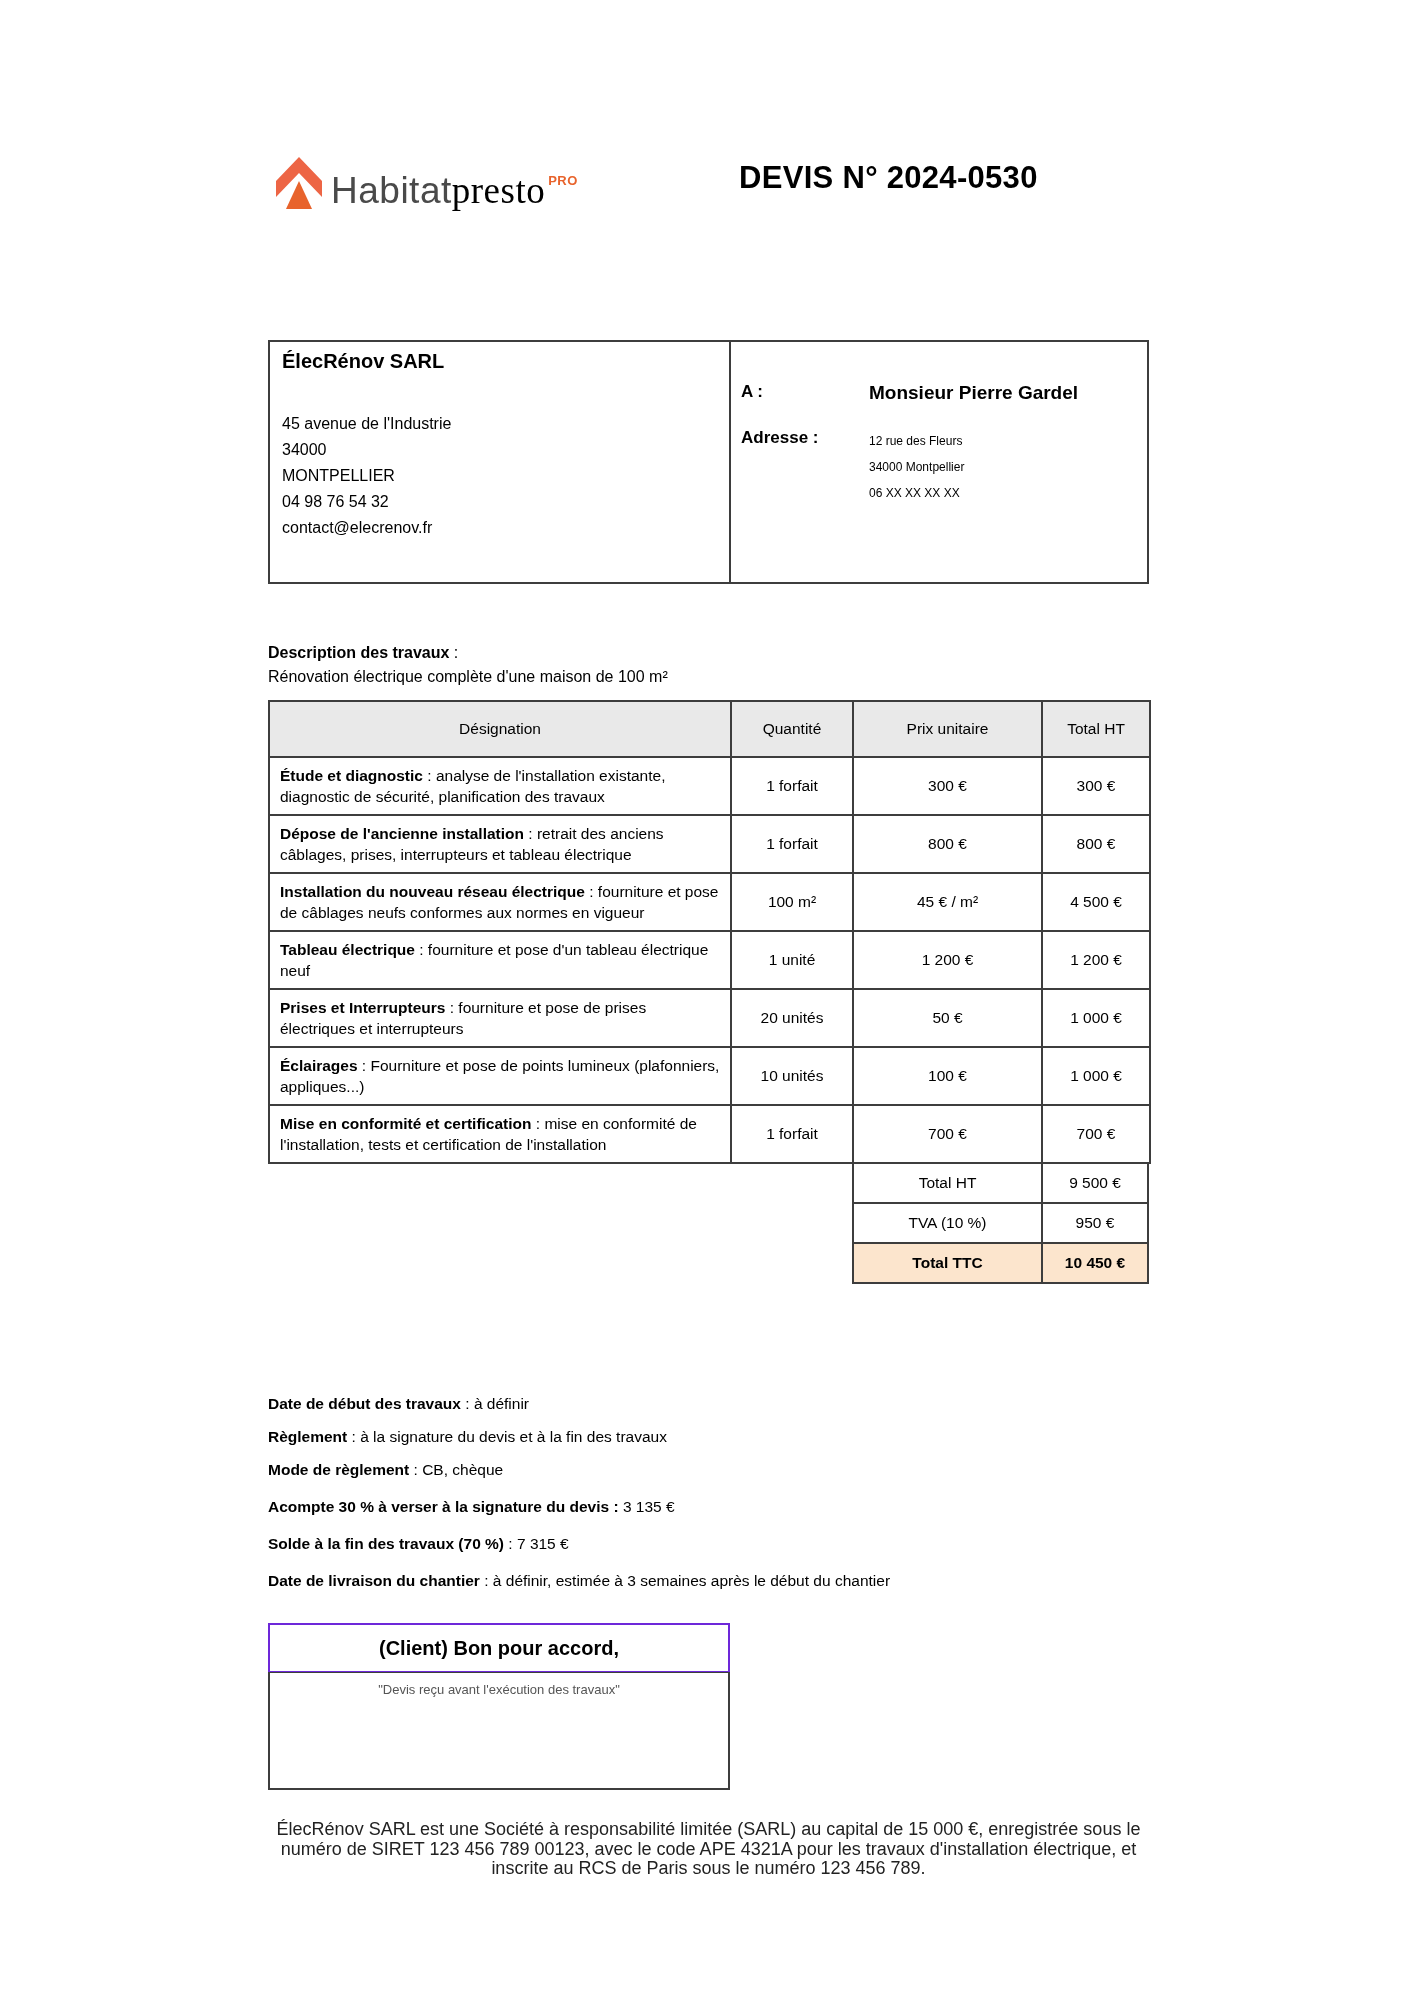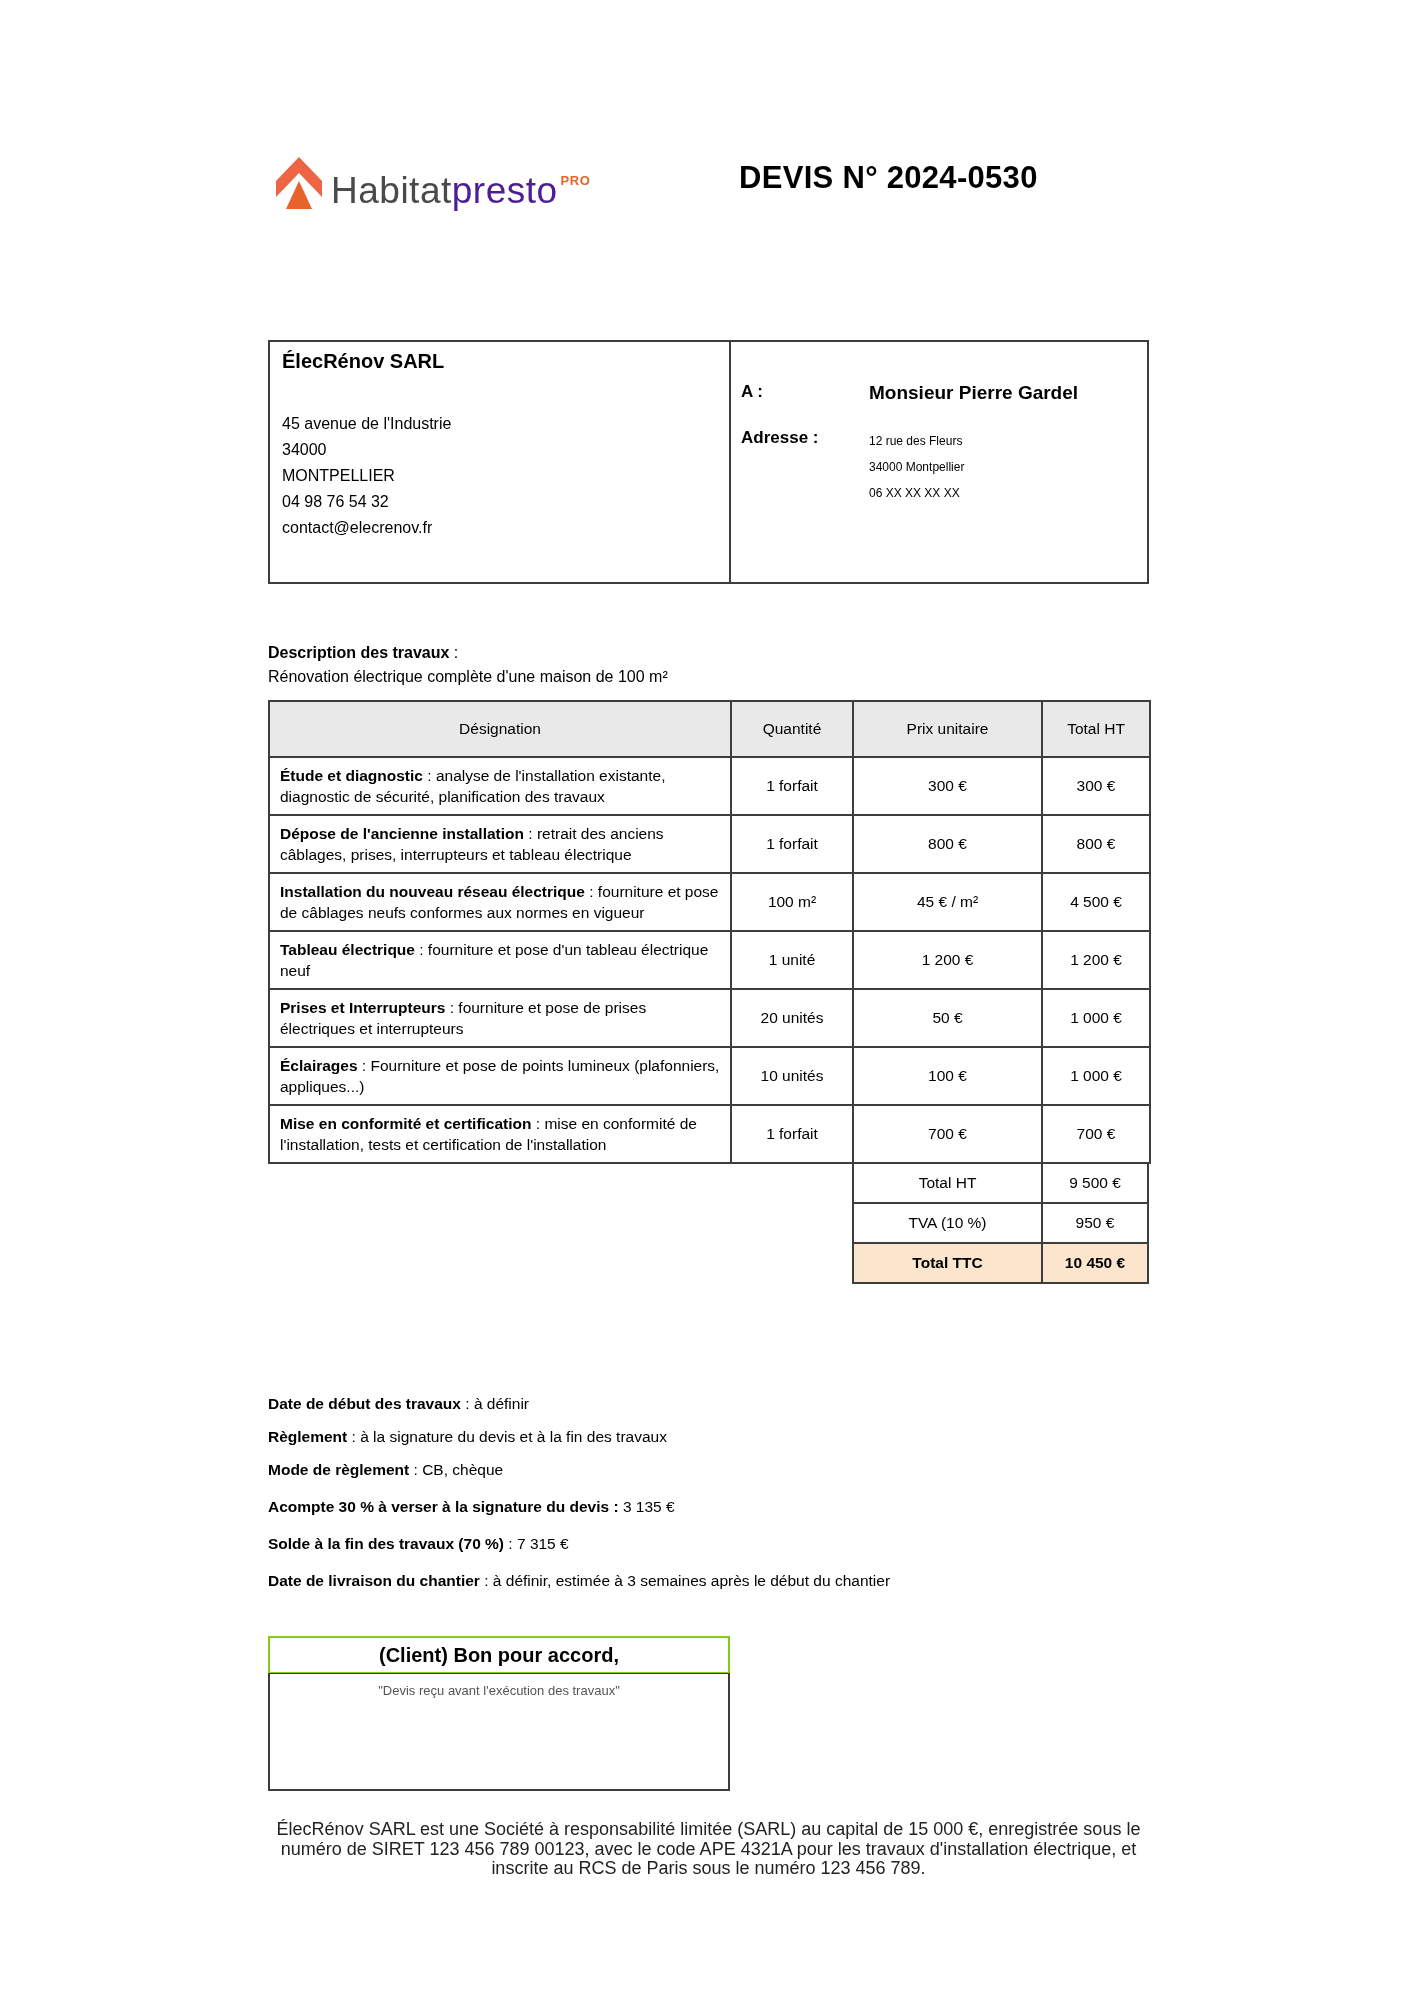--- a/index.html
+++ b/index.html
@@ -6,21 +6,21 @@
   html,body { background:#ffffff; }
   #page {
     position:relative; width:1413px; height:2000px; background:#ffffff;
     font-family:"Liberation Sans", sans-serif; color:#000; overflow:hidden;
   }
   
   .logo { position:absolute; left:276px; top:155px; display:flex; align-items:flex-start; }
   .logo-icon { width:46px; height:52px; margin-right:9px; margin-top:2px; }
   .logo-text { font-size:37px; letter-spacing:0.5px; line-height:52px; font-weight:400; }
   .logo-habitat { color:#4a4a4a; }
-  .logo-presto { color:#4c1d95; }
+  .logo-presto { color:#000000;font-family:Liberation Serif, serif; }
   .logo-pro { font-size:13px; font-weight:bold; color:#e8632c; vertical-align:18px; letter-spacing:0.5px; margin-left:3px; }
   .doc-title { position:absolute; left:739px; top:160px; font-size:31px; font-weight:bold; letter-spacing:0.3px; }
   .date-block { position:absolute; left:864px; top:260px; }
   .date-line { font-size:23px; font-weight:bold; }
   .date-line .date-value { margin-left:10px; }
   .validity-line { font-size:15.5px; font-weight:bold; margin-top:9px; margin-left:5px; }
 
   
   .info-row { position:absolute; left:268px; top:340px; width:881px; height:244px; display:flex; }
   .company-box { width:463px; border:2px solid #3d3d3d; padding:8px 12px; }
@@ -60,22 +60,22 @@
   .terms { position:absolute; left:268px; top:1394px; width:881px; font-size:15.5px; }
   .term-line { margin-bottom:13px; line-height:20px; }
   .term-line.wide { margin-top:17px; }
   .term-label { font-weight:bold; }
 
   
   .signatures { position:absolute; left:268px; top:1623px; width:881px; display:flex; justify-content:space-between; }
   .sig-box-client { width:462px; }
   .sig-box-company { width:297px; }
   .sig-head {
-    border:2px solid #84cc16; height:38px; display:flex; align-items:center; justify-content:center;
-    font-size:20px; font-weight:bold;margin-top:13px;
+    border:2px solid #6d28d9; height:50px; display:flex; align-items:center; justify-content:center;
+    font-size:20px; font-weight:bold;
   }
   .sig-body { border:2px solid #3d3d3d; border-top:1px solid #3d3d3d; margin-top:-1px; height:118px; padding-top:9px; text-align:center; }
   .sig-note { font-size:13px; color:#555; }
 
   
   .footer {
     position:absolute; left:268px; top:1820px; width:881px; text-align:center;
     font-size:18px; line-height:19.5px; color:#222;
   }
 </style>

